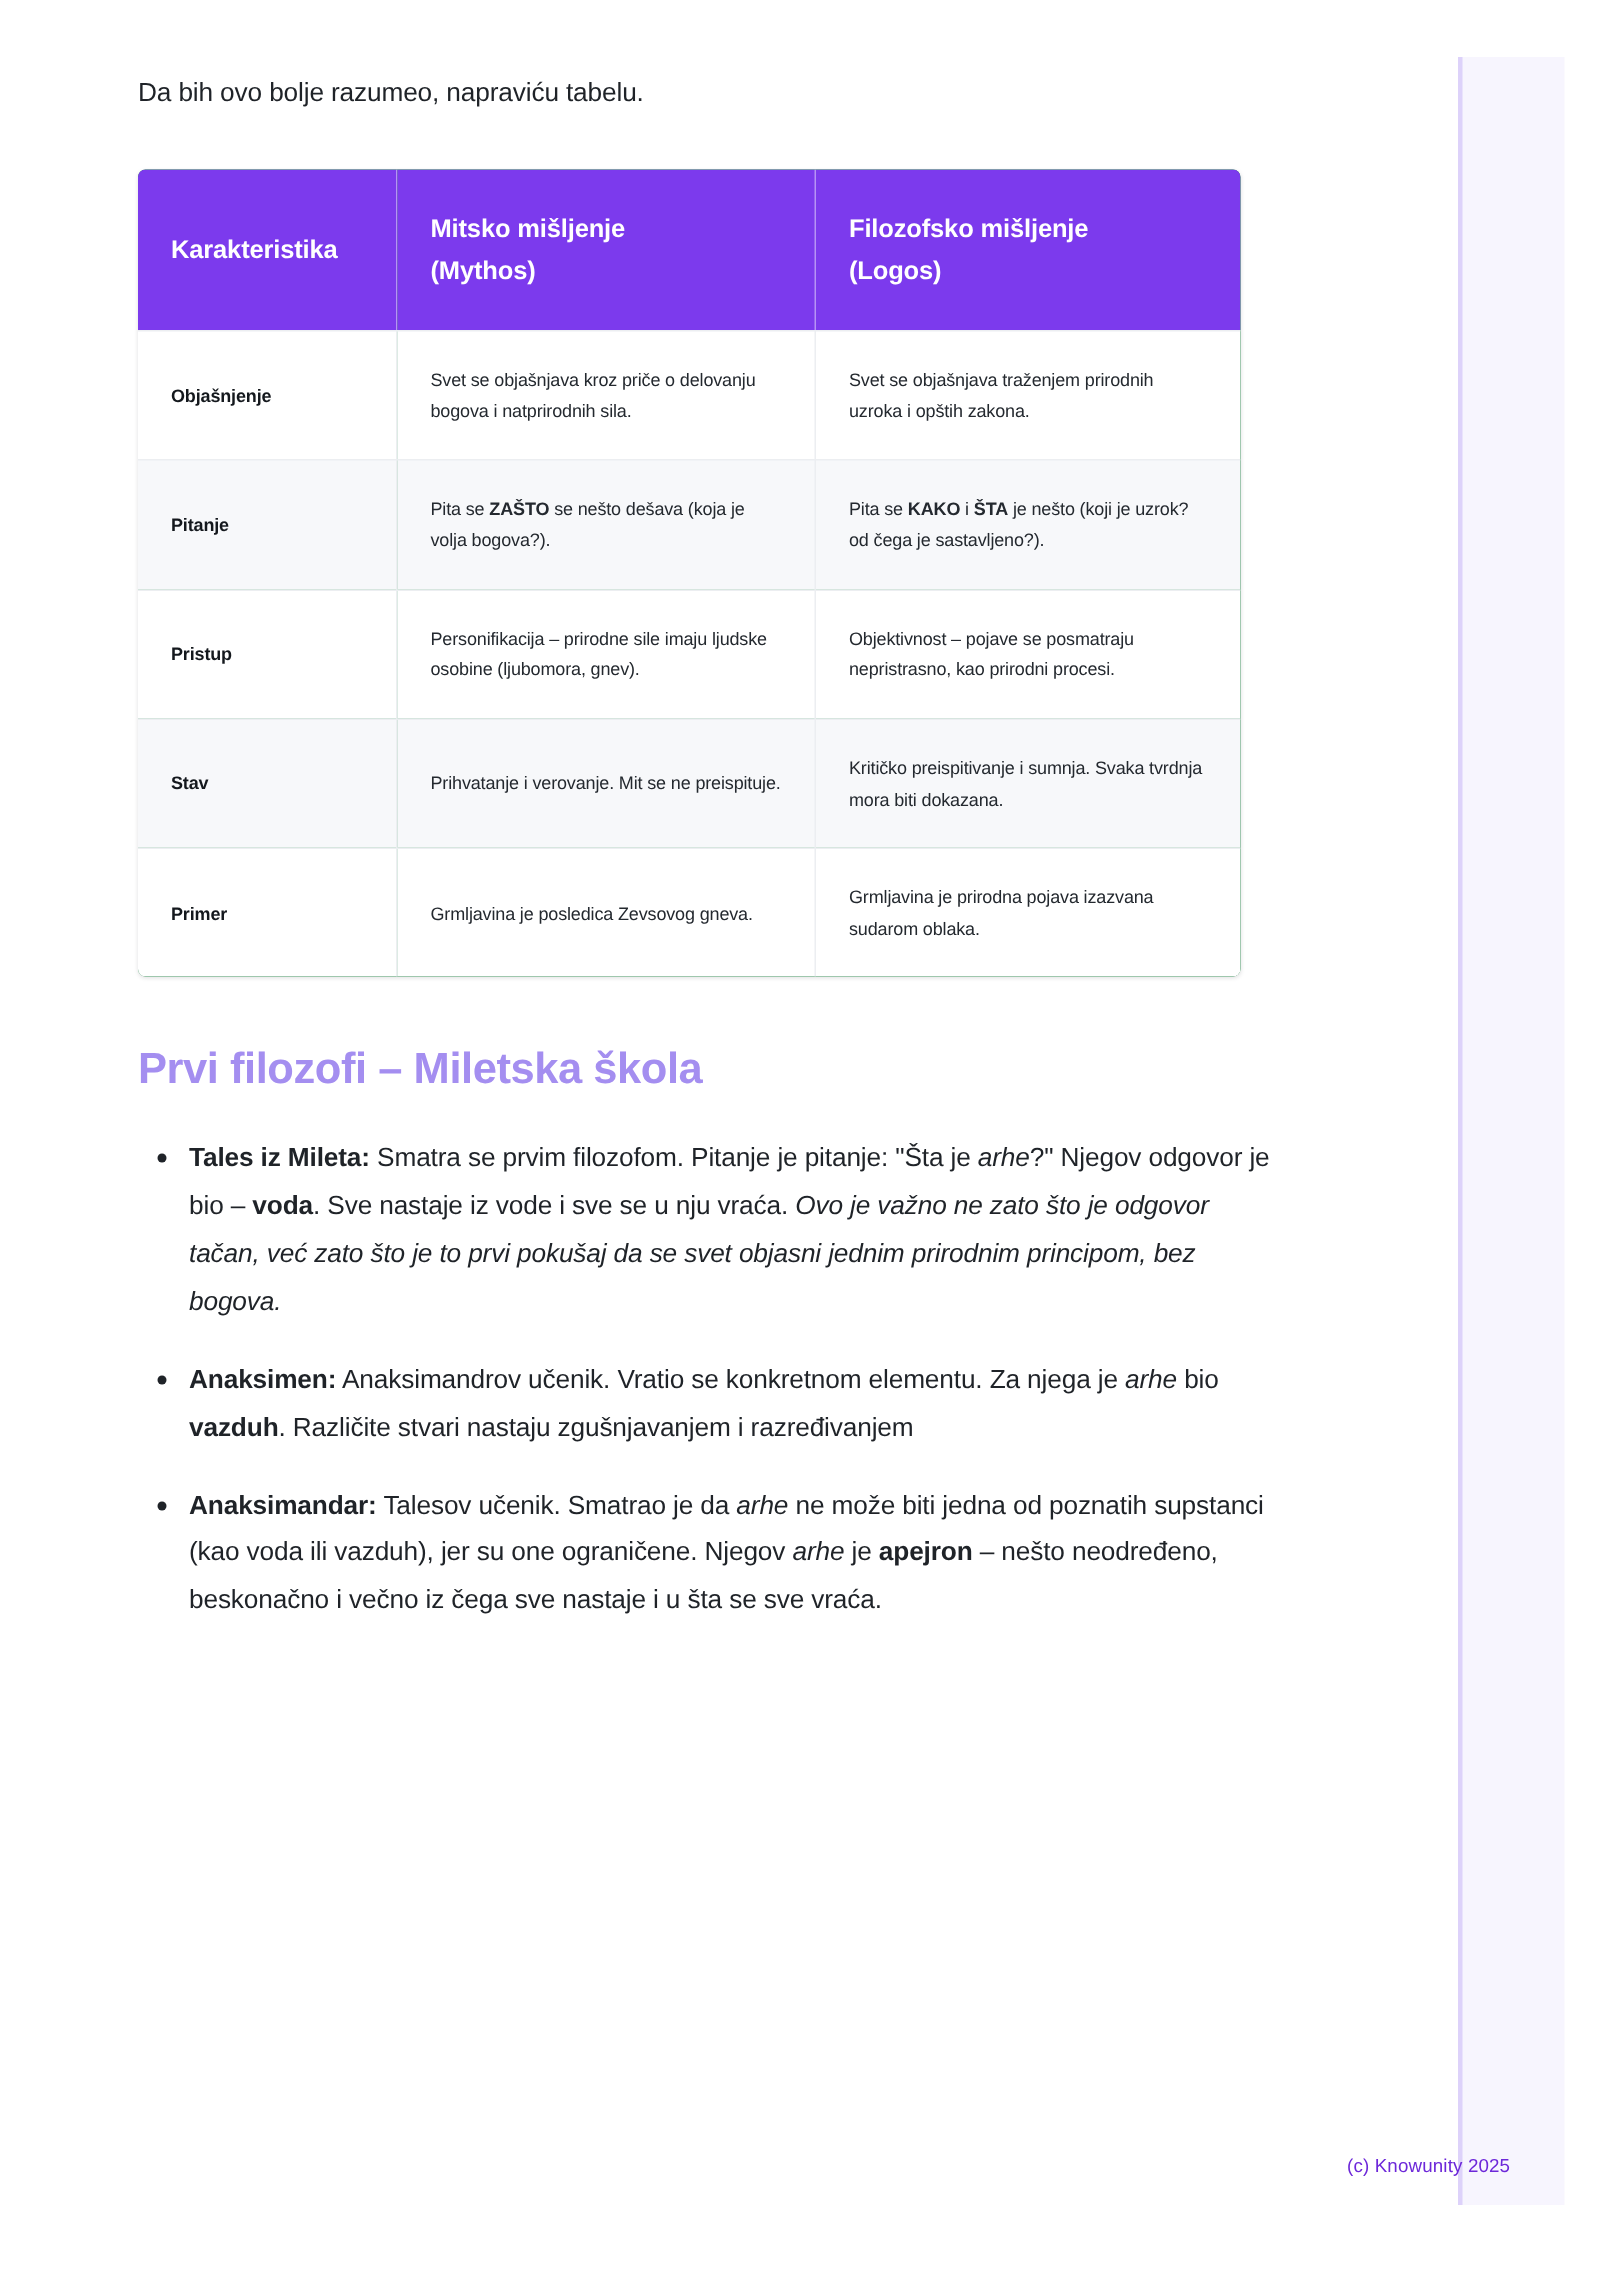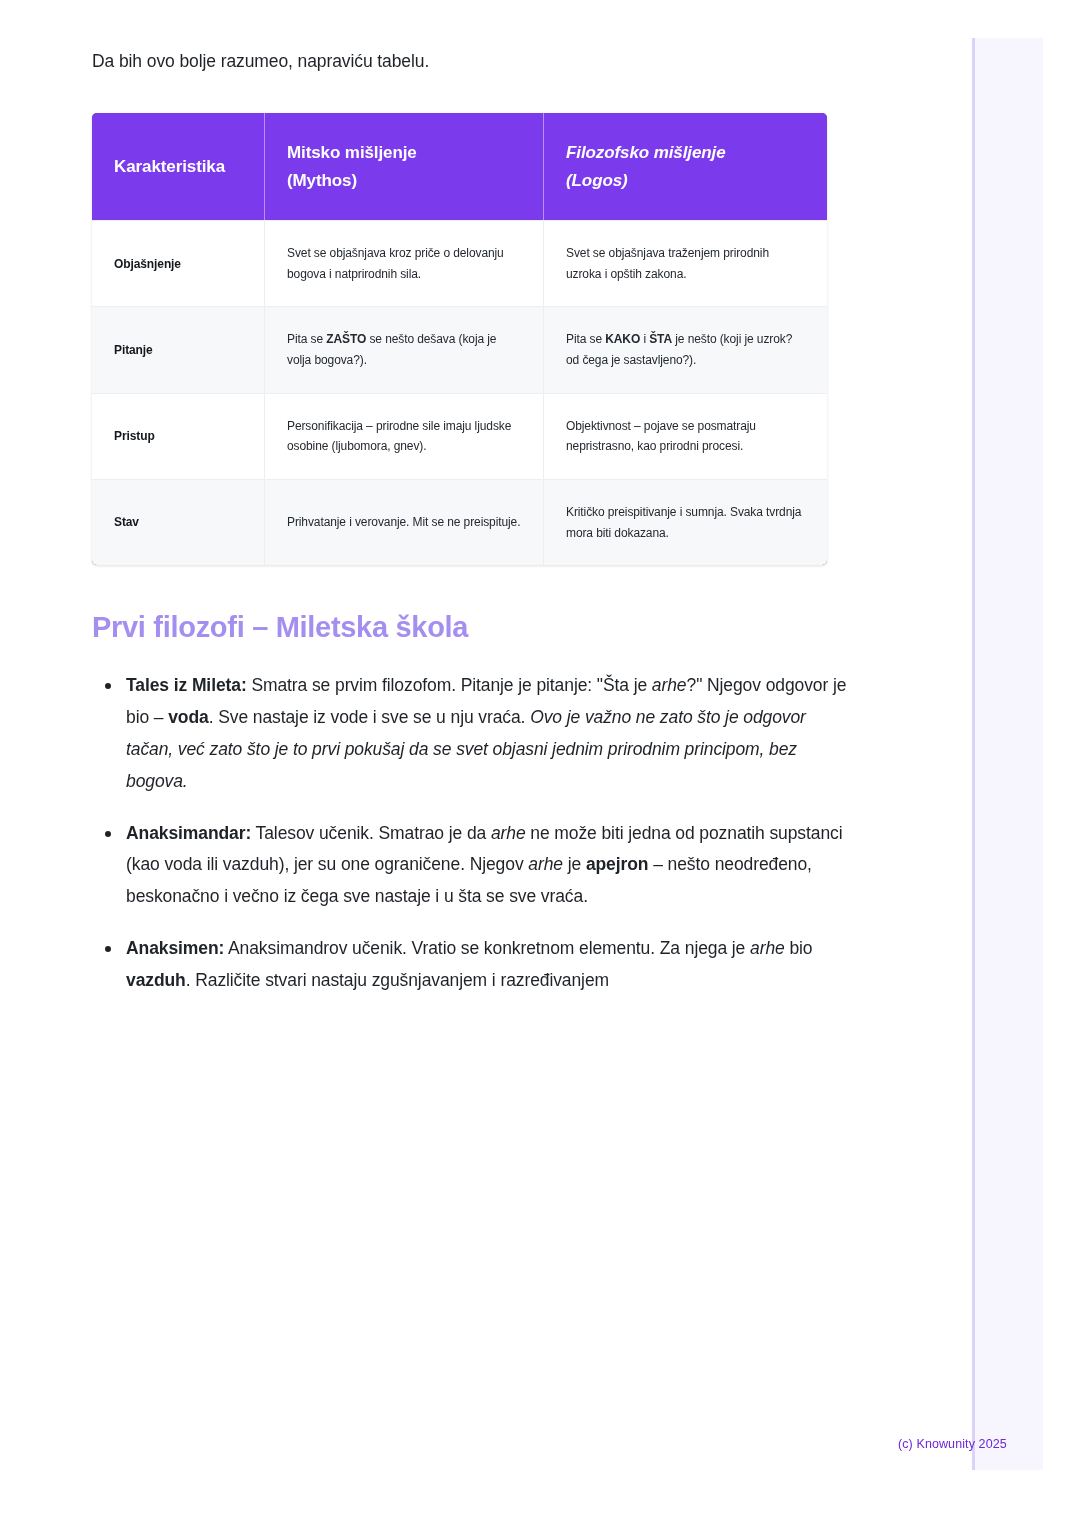--- a/index.html
+++ b/index.html
@@ -67,21 +67,21 @@
     color: #ffffff;
     font-size: 17px;
     font-weight: bold;
     text-align: left;
     vertical-align: middle;
     padding: 26px 22px;
     line-height: 1.62;
     border-right: 1px solid rgba(255, 255, 255, 0.45);
     letter-spacing: -0.1px;
   }
-  .compare-table thead th:last-child { border-right: none; font-style: italic; }
+  .compare-table thead th:last-child { border-right: none; }
 
   .compare-table tbody td {
     font-size: 12px;
     line-height: 1.72;
     padding: 22px 22px;
     vertical-align: middle;
     border-top: 1px solid #eceef1;
     border-right: 1px solid #eceef1;
     color: #24292f;
     letter-spacing: -0.1px;
@@ -202,32 +202,37 @@
         <td>Personifikacija – prirodne sile imaju ljudske osobine (ljubomora, gnev).</td>
         <td>Objektivnost – pojave se posmatraju nepristrasno, kao prirodni procesi.</td>
       </tr>
 
       <tr>
         <td class="rowlabel">Stav</td>
         <td>Prihvatanje i verovanje. Mit se ne preispituje.</td>
         <td>Kritičko preispitivanje i sumnja. Svaka tvrdnja mora biti dokazana.</td>
       </tr>
 
+      <tr>
+        <td class="rowlabel">Primer</td>
+        <td>Grmljavina je posledica Zevsovog gneva.</td>
+        <td>Grmljavina je prirodna pojava izazvana sudarom oblaka.</td>
+      </tr>
 
     </tbody>
   </table>
 
   <h2 class="section-heading">Prvi filozofi – Miletska škola</h2>
 
 
   <ul class="philosopher-list">
 
     <li><b>Tales iz Mileta:</b><span> Smatra se prvim filozofom. Pitanje je pitanje: "Šta je </span><i>arhe</i><span>?" Njegov odgovor je bio – </span><b>voda</b><span>. Sve nastaje iz vode i sve se u nju vraća. </span><i>Ovo je važno ne zato što je odgovor tačan, već zato što je to prvi pokušaj da se svet objasni jednim prirodnim principom, bez bogova.</i></li>
 
+    <li><b>Anaksimen:</b><span> Anaksimandrov učenik. Vratio se konkretnom elementu. Za njega je </span><i>arhe</i><span> bio </span><b>vazduh</b><span>. Različite stvari nastaju zgušnjavanjem i razređivanjem</span></li>
+
     <li><b>Anaksimandar:</b><span> Talesov učenik. Smatrao je da </span><i>arhe</i><span> ne može biti jedna od poznatih supstanci (kao voda ili vazduh), jer su one ograničene. Njegov </span><i>arhe</i><span> je </span><b>apejron</b><span> – nešto neodređeno, beskonačno i večno iz čega sve nastaje i u šta se sve vraća.</span></li>
 
-    <li><b>Anaksimen:</b><span> Anaksimandrov učenik. Vratio se konkretnom elementu. Za njega je </span><i>arhe</i><span> bio </span><b>vazduh</b><span>. Različite stvari nastaju zgušnjavanjem i razređivanjem</span></li>
-
   </ul>
 
 </div>
 
 <div class="watermark">(c) Knowunity 2025</div>
 
 </body></html>

